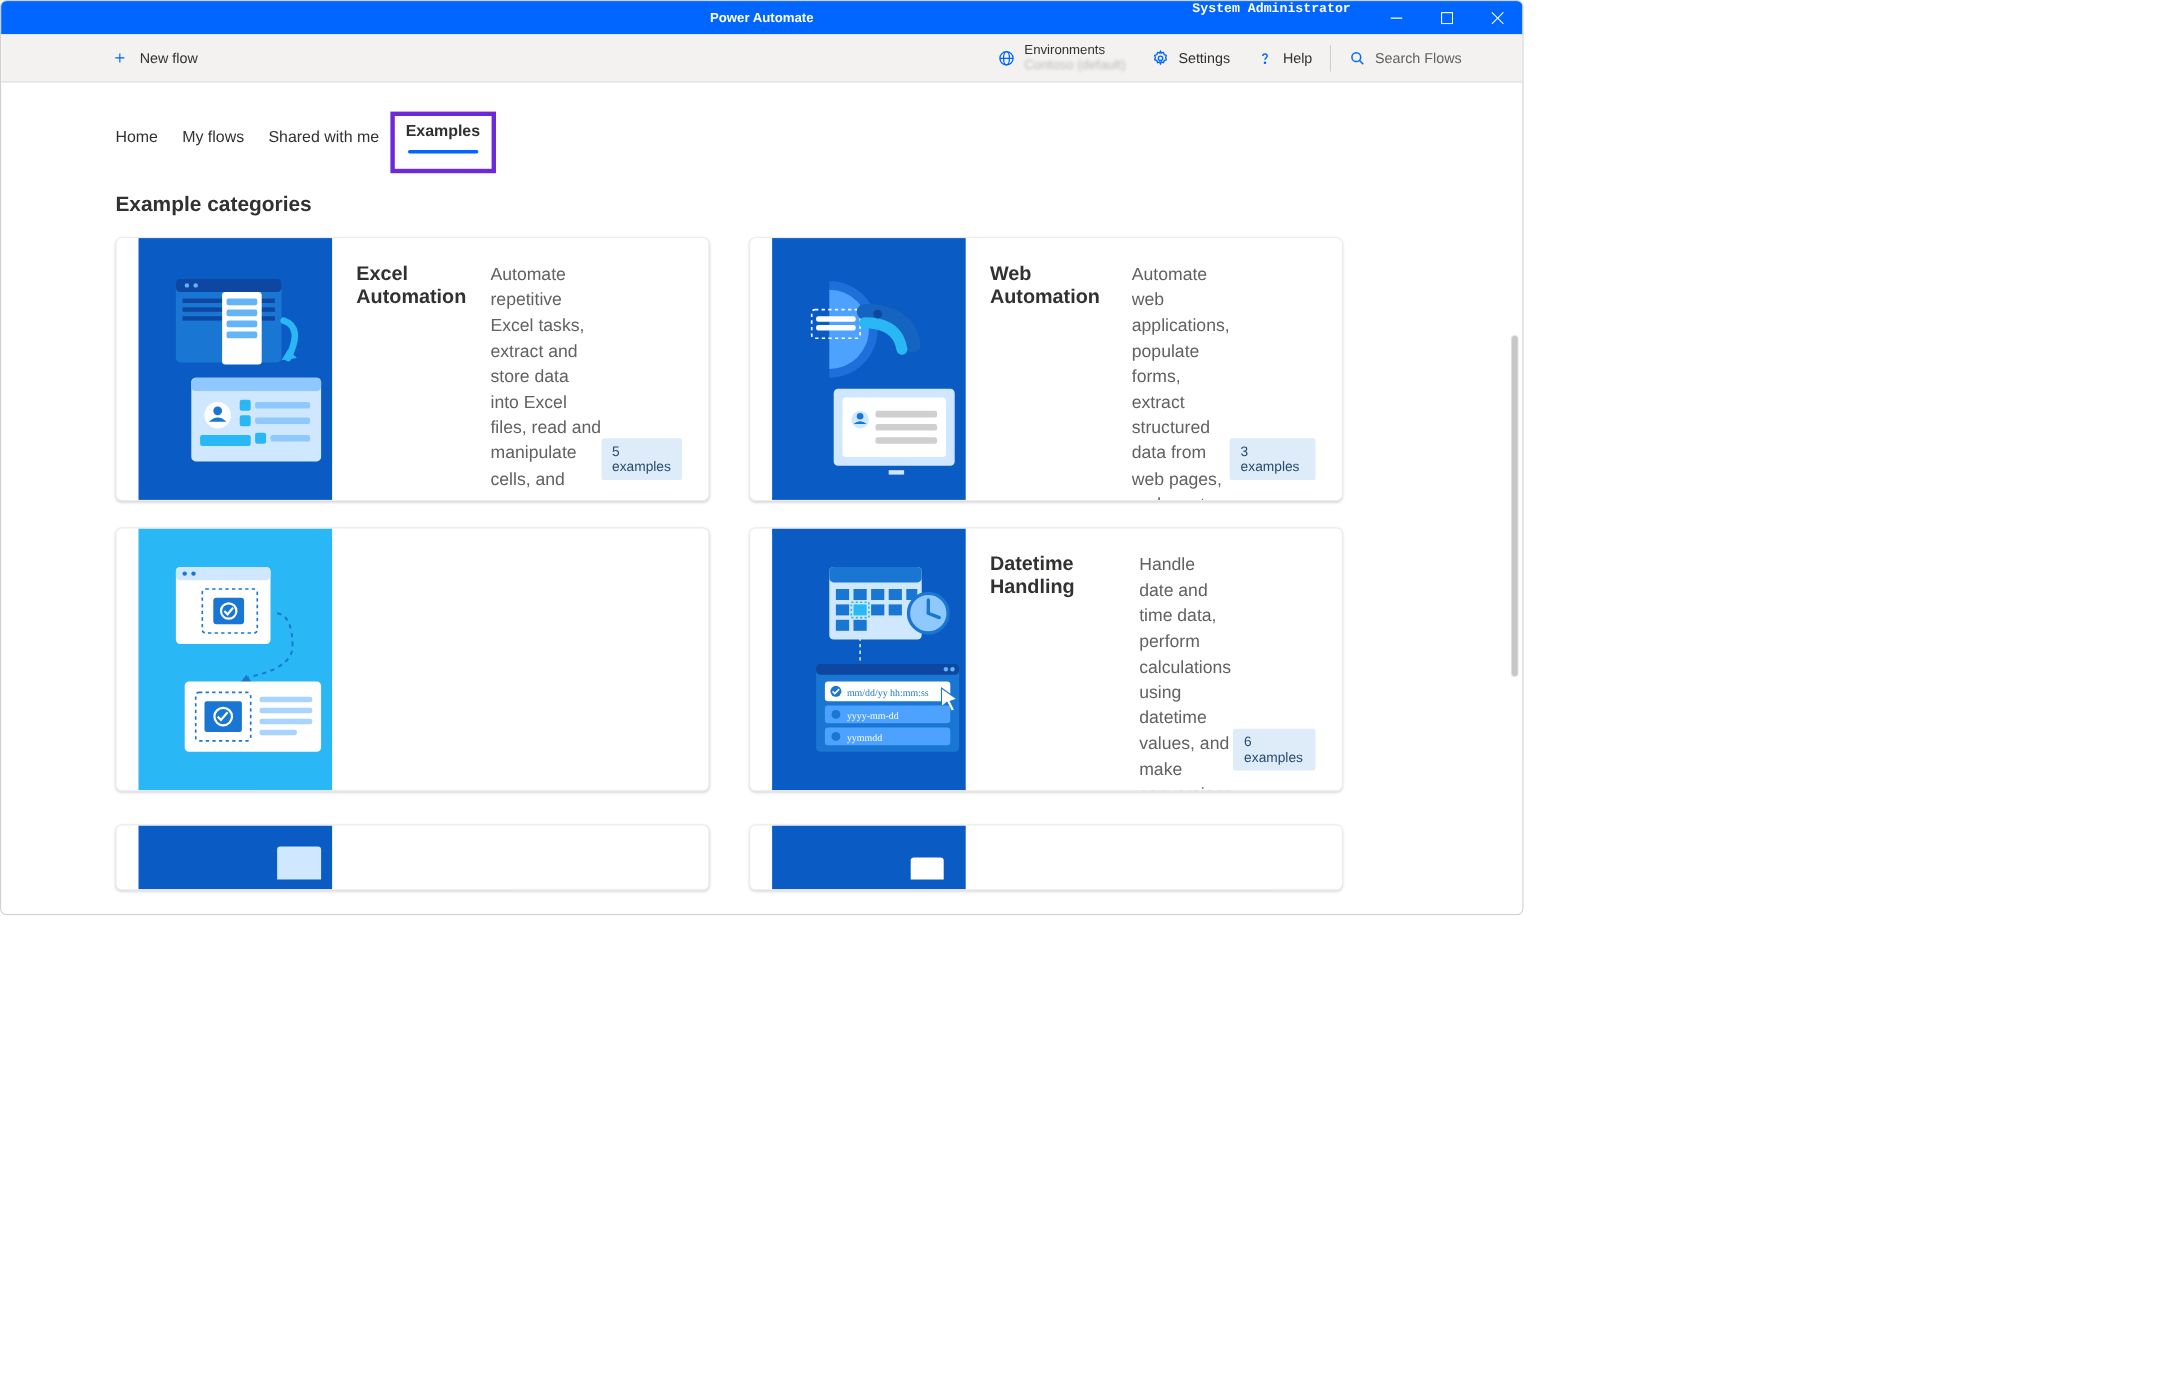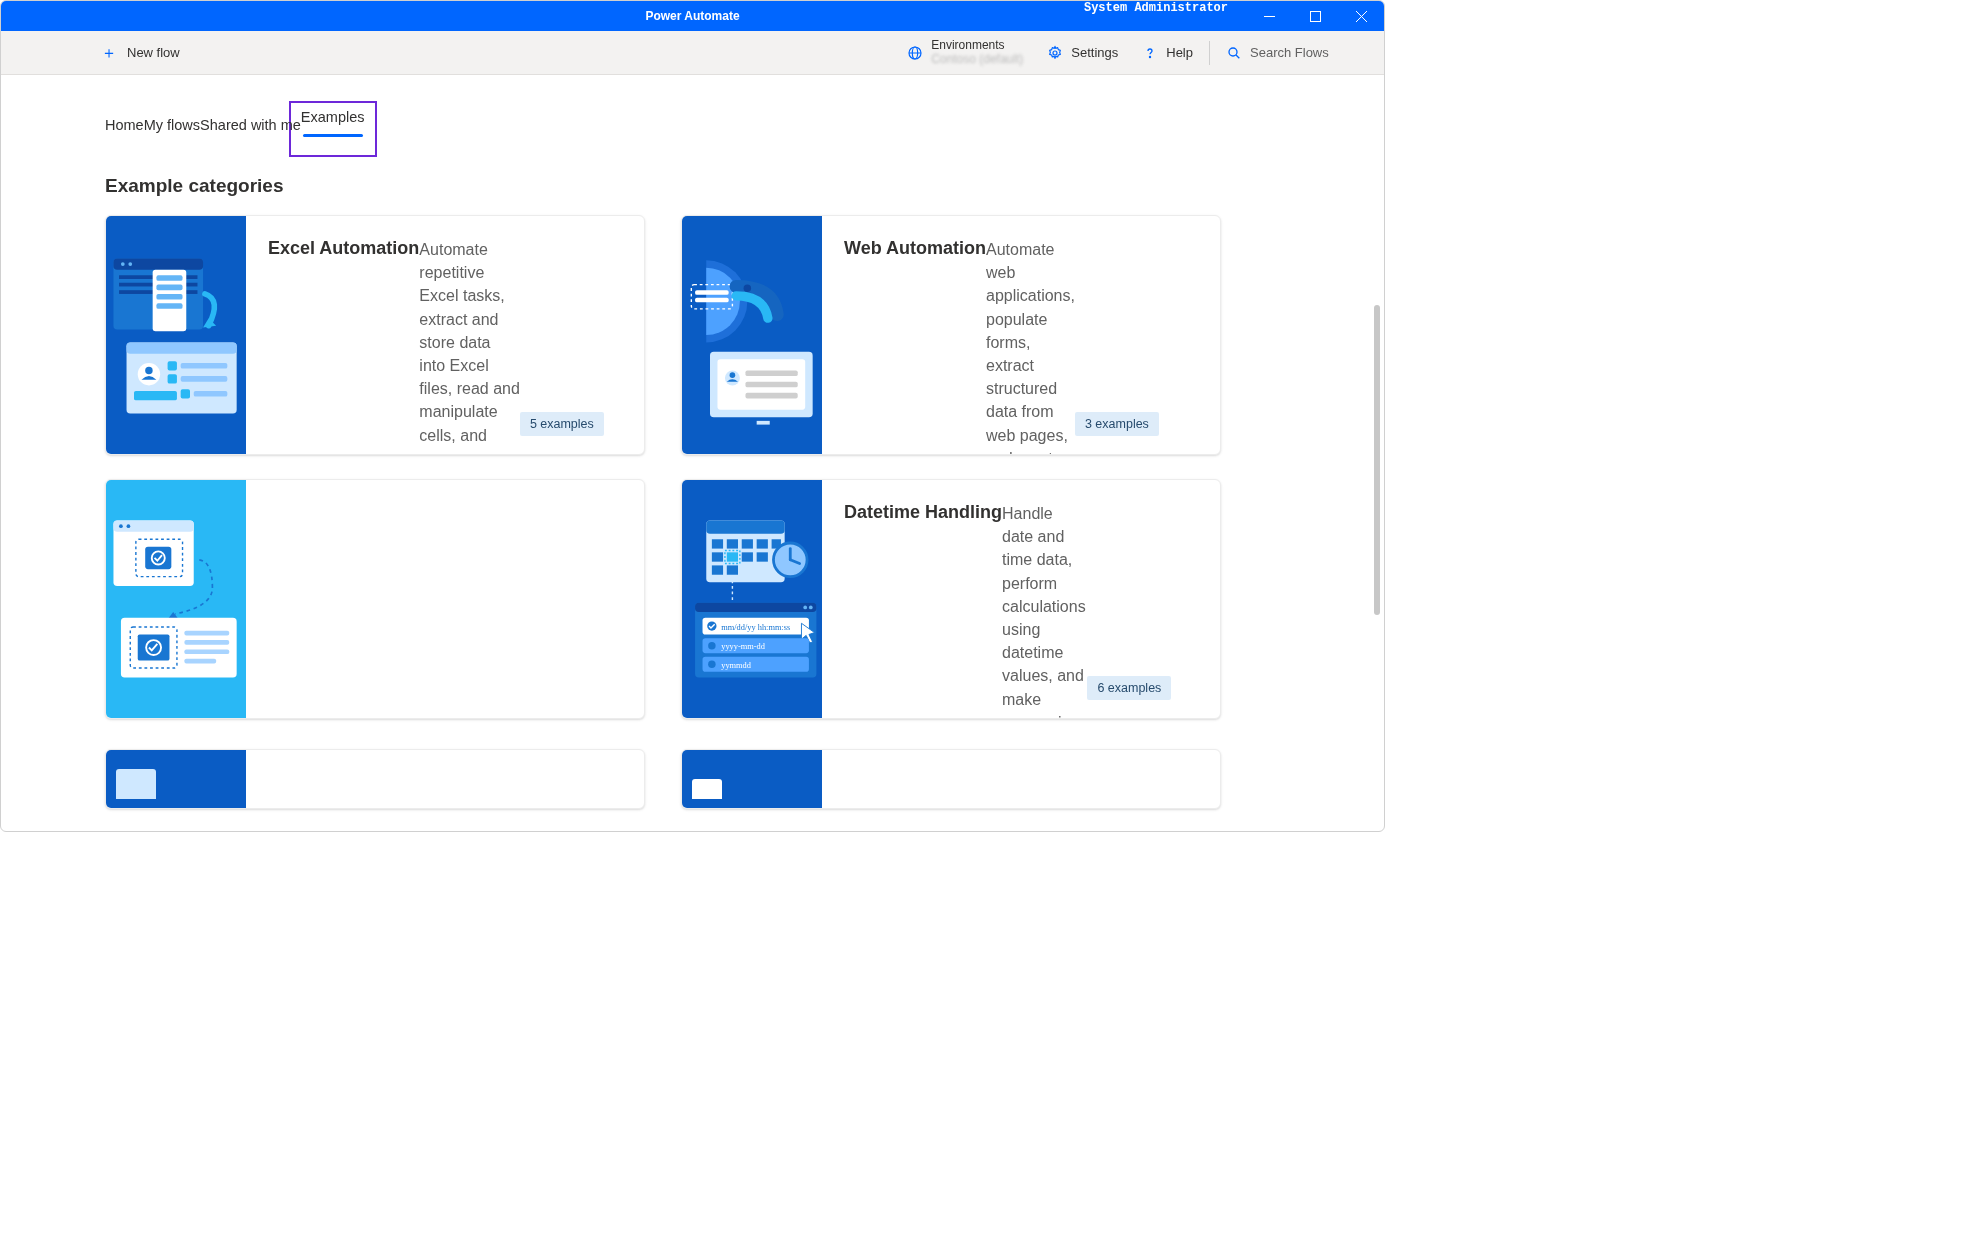--- a/index.html
+++ b/index.html
@@ -124,41 +124,43 @@
     overflow-y:auto;
     padding: 34px 0 0 0;
   }
   .content-inner {
     width: 1160px;
     margin-left: 104px;
   }
   
   .tabs {
     display:flex;
+    gap: 22px;
     margin-bottom: 30px;
     font-size: 14.5px;
   }
   .tab {
     padding: 8px 0 12px 0;
     cursor:pointer;
     color:#323130;
     position:relative;
   }
   .tab.active::after {
     content:"";
     position:absolute;
     bottom:0; left:2px; right:2px;
     height:3px;
     background:#0066ff;
     border-radius:2px;
   }
   .tab-highlight {
-    border: 2px solid #6d28d9;
+    border: 4px solid #6d28d9;
     padding: 6px 10px 10px 10px;
     margin: -8px -12px -12px -12px;
+    font-weight: bold;
   }
   .section-title {
     font-size: 19px;
     font-weight: 600;
     margin-bottom: 18px;
     color:#323130;
   }
   
   .cards-grid {
     display:grid;
@@ -170,25 +172,26 @@
     background:#fff;
     border-radius:6px;
     box-shadow: 0 1px 3px rgba(0,0,0,0.1), 0 1px 2px rgba(0,0,0,0.06);
     display:flex;
     overflow:hidden;
     height: 240px;
     cursor:pointer;
     border:1px solid #ececec;
   }
   .card-illustration {
-    width: 140px;
+    width: 176px;
     flex-shrink:0;
     display:flex;
     align-items:center;
-    justify-content:flex-start;
+    justify-content:flex-end;
+    margin-left:20px;
   }
   .card-body {
     flex:1;
     padding: 22px 24px 18px 22px;
     display:flex;
   }
   .card-title {
     font-size: 18px;
     font-weight:600;
     margin-bottom: 10px;

